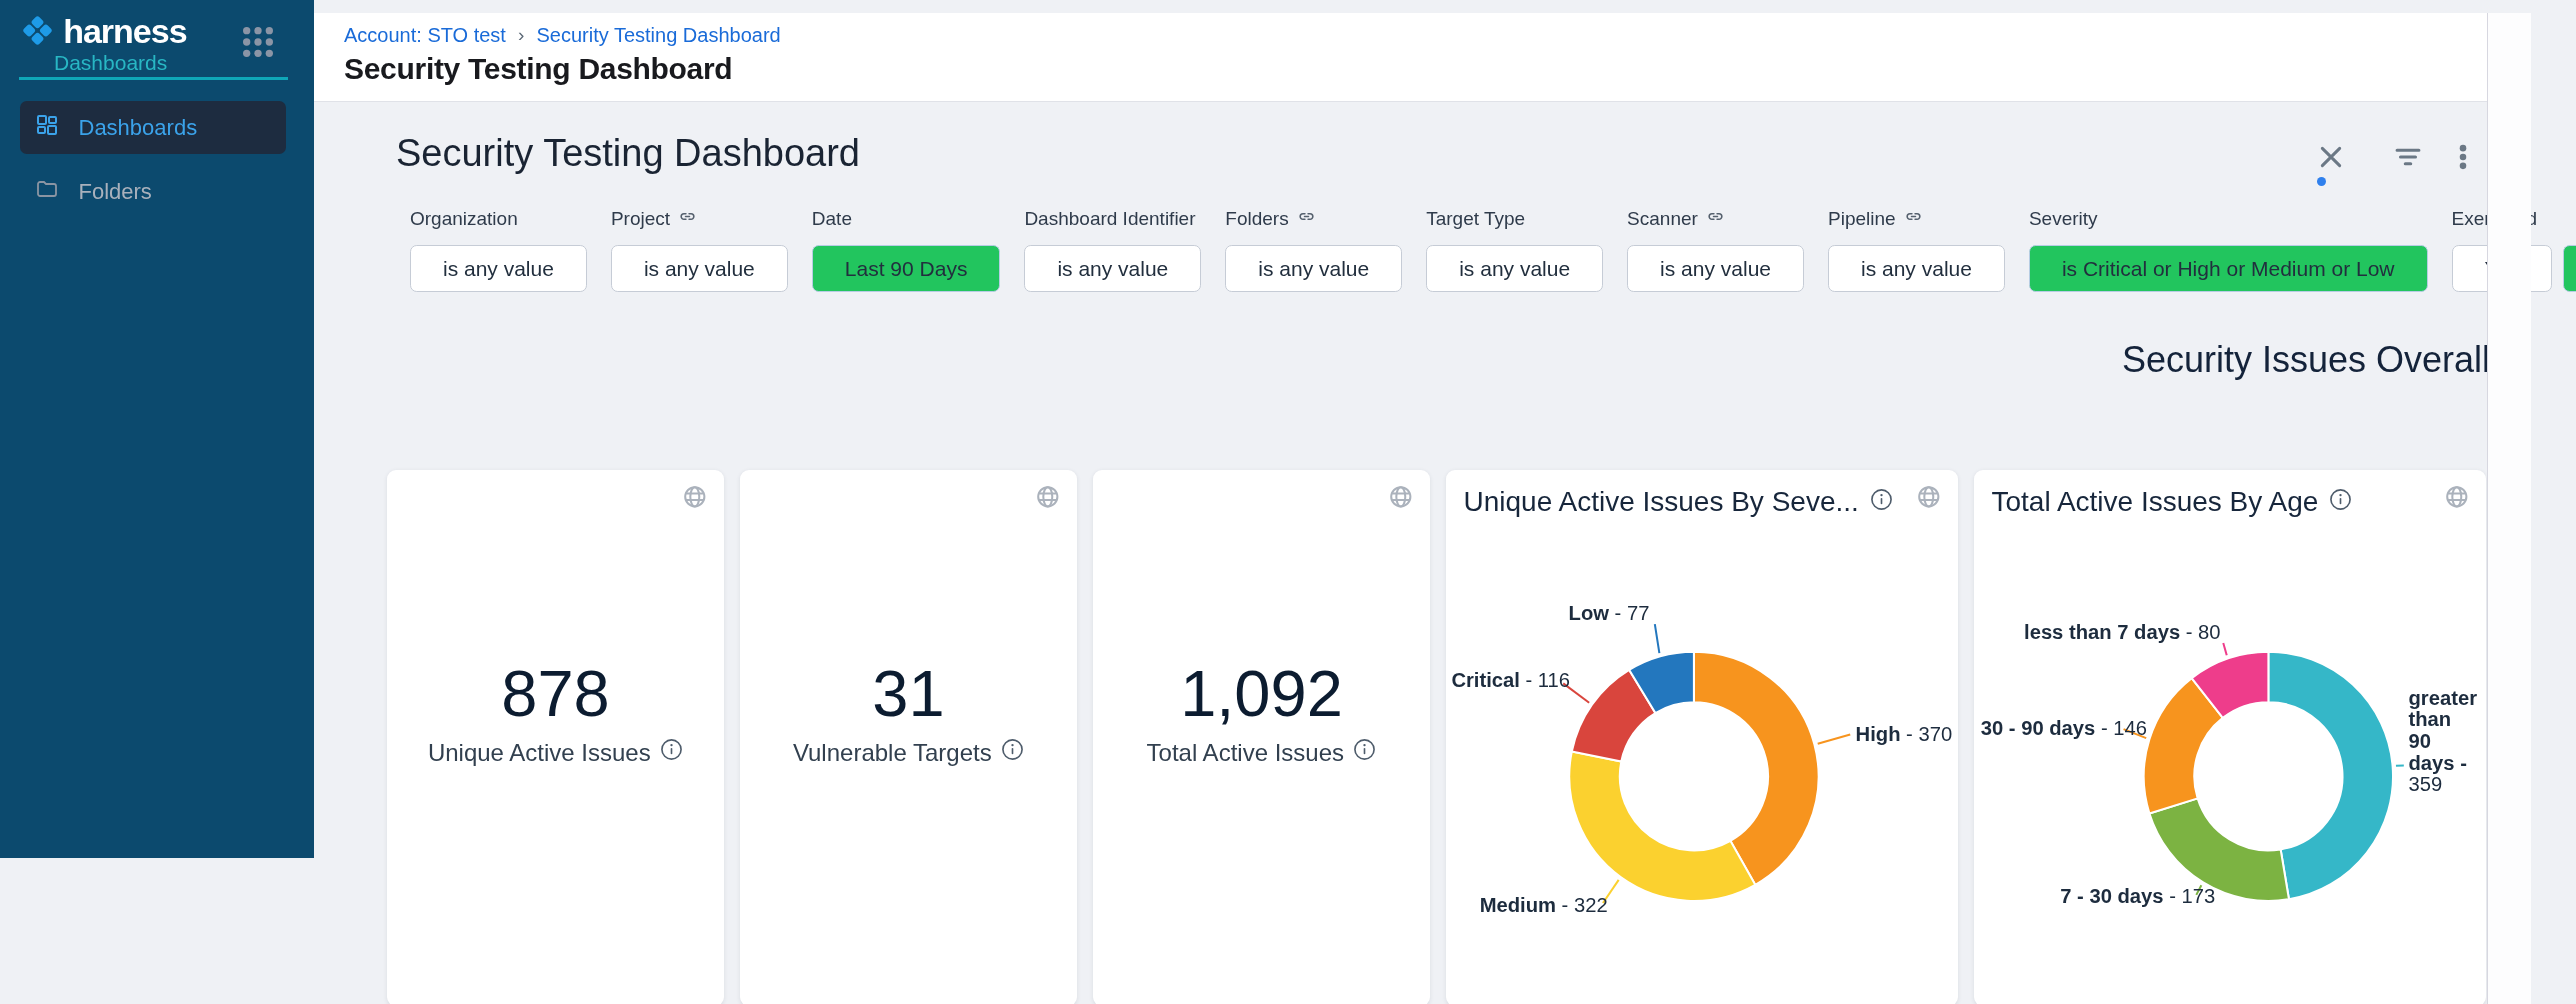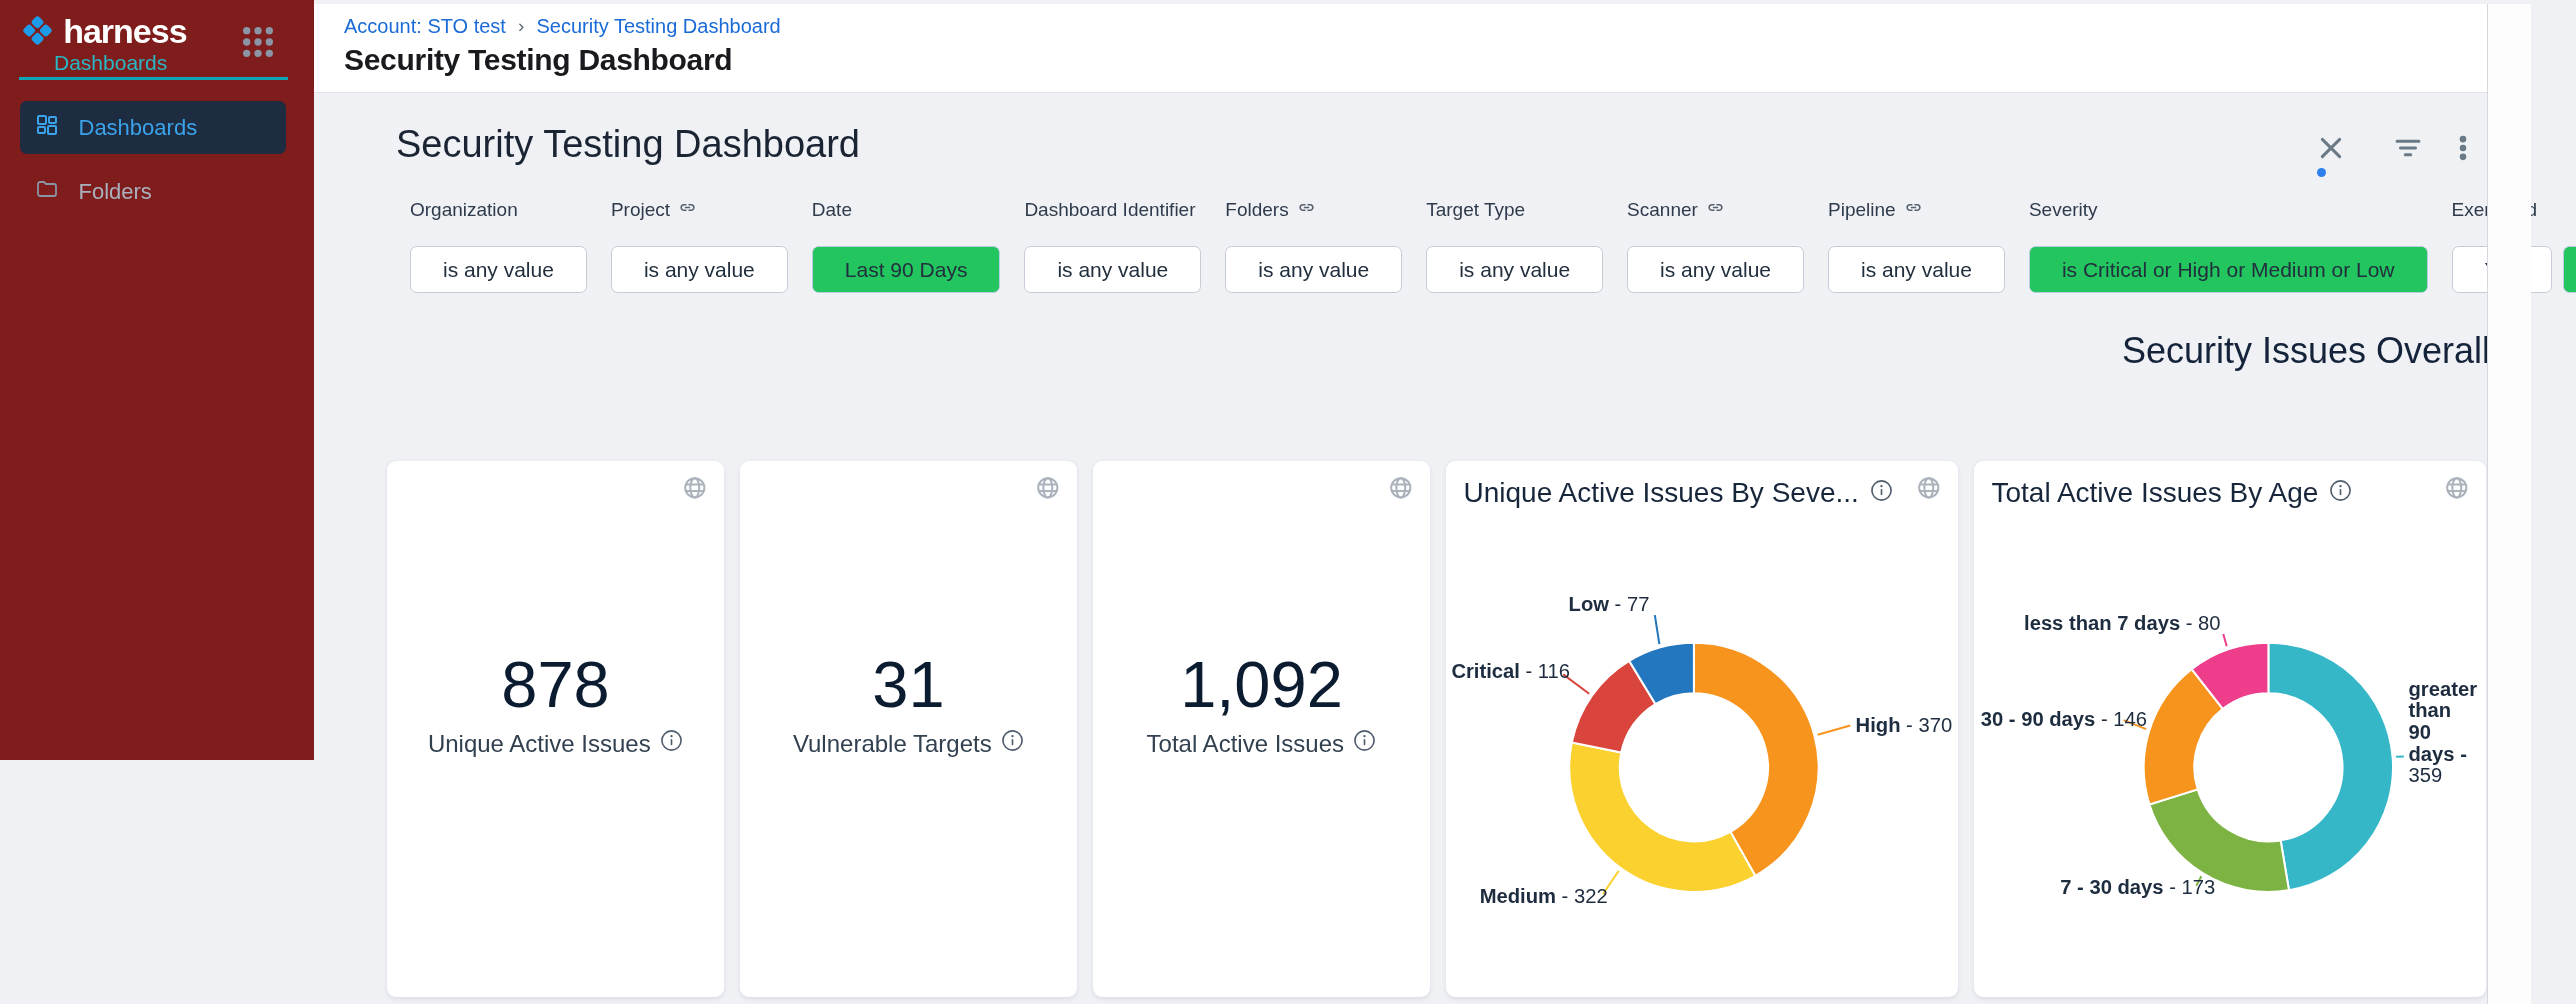--- a/index.html
+++ b/index.html
@@ -1,41 +1,41 @@
 <!DOCTYPE html>
 <html style="font-size:10.8px"><head>
 <meta charset="utf-8">
 <style>
   html,body{margin:0;padding:0;overflow:hidden}
   body{width:2576px;height:1005px;position:relative;background:#EFF1F5;font-family:"Liberation Sans",sans-serif;-webkit-font-smoothing:antialiased}
   
-  .sidebar{position:absolute;left:0;top:0;width:314px;height:760px;background:#7f1d1d}
+  .sidebar{position:absolute;left:0;top:0;width:314px;height:858px;background:#0c4a6e}
   .logo-wrap{position:absolute;left:17.5px;top:10.8px;display:flex;align-items:center;gap:6.7px}
   .brand{font-size:34px;font-weight:700;color:#FFFFFF;letter-spacing:-1px}
   .module-label{position:absolute;left:54px;top:51px;font-size:21px;font-weight:500;color:#28B7C4}
   .grid-icon{position:absolute;right:38px;top:24px;cursor:pointer}
   .teal-line{position:absolute;left:19px;top:77px;width:269px;height:3.4px;background:#0FA7B8}
   .nav{position:absolute;top:101px;left:19.5px;right:28px}
   .nav-item{height:53px;border-radius:6.7px;display:flex;align-items:center;gap:20px;padding-left:15px;margin-bottom:11.4px;font-size:22px;color:#A9B1BC;cursor:pointer}
   .nav-item.active{background:#1D2C40;color:#3BA3EA}
   
-  .main{position:absolute;left:314px;top:4px;width:2217px;height:741px}
+  .main{position:absolute;left:314px;top:13px;width:2217px;height:741px}
   .scroll-strip{position:absolute;right:0;top:0;width:44px;height:1005px;background:#FDFDFE;border-left:1.3px solid #D7D7E0;box-sizing:border-box}
   .topbar{position:absolute;top:0;left:0;width:100%;height:89px;background:#FFFFFF;border-bottom:1.3px solid #E0E2E8;box-sizing:border-box}
   .breadcrumb{position:absolute;left:30px;top:10.8px;font-size:20px;color:#1A6BD8;display:flex;align-items:center;gap:10.8px}
   .crumb{cursor:pointer}
   .crumb-sep{color:#5C6977;font-size:19px;padding:0 1.3px}
   .page-title{position:absolute;left:30px;top:39px;font-size:30px;font-weight:700;color:#191A1E;letter-spacing:-0.3px}
   .content{position:absolute;top:89px;left:0;width:100%;height:916px;background:#EFF1F5}
   .dash-title{position:absolute;left:82px;top:30px;font-size:38px;font-weight:400;color:#1A2433}
   .top-icon{position:absolute;top:39px;width:32px;height:32px;display:flex;align-items:center;justify-content:center;cursor:pointer}
   .cursor-dot{position:absolute;left:2003px;top:75px;width:9.4px;height:9.4px;border-radius:50%;background:#2F80ED}
   
   .filters{position:absolute;left:96px;top:105px;display:flex;gap:24px}
-  .flabel{font-size:19px;color:#2F3B4B;margin-bottom:25px;display:flex;align-items:center;gap:8px;height:23px}
+  .flabel{font-size:19px;color:#2F3B4B;margin-bottom:15px;display:flex;align-items:center;gap:8px;height:23px}
   .fbtn{height:47px;border:1.3px solid #C6CCD6;border-radius:6.7px;background:#FFFFFF;display:inline-flex;align-items:center;padding:0 32px;font-size:21px;color:#222F3E;box-sizing:border-box;cursor:pointer;white-space:nowrap}
   .fbtn.active{background:#22c55e;border-color:#B7CDE4}
   .exempt-row{display:flex;gap:10.8px}
   
   .section-title{position:absolute;top:237px;left:73px;width:2103px;text-align:right;font-size:36px;font-weight:400;color:#14233A}
   .cards{position:absolute;left:73px;top:368px;display:flex;gap:16px}
   .card{background:#FFFFFF;border-radius:9px;height:536px;position:relative;box-shadow:0 1.3px 4px rgba(40,50,70,.10)}
   .card.stat{width:337px}
   .card.chart{width:512px}
   .globe{position:absolute;top:13.5px;right:16px}

